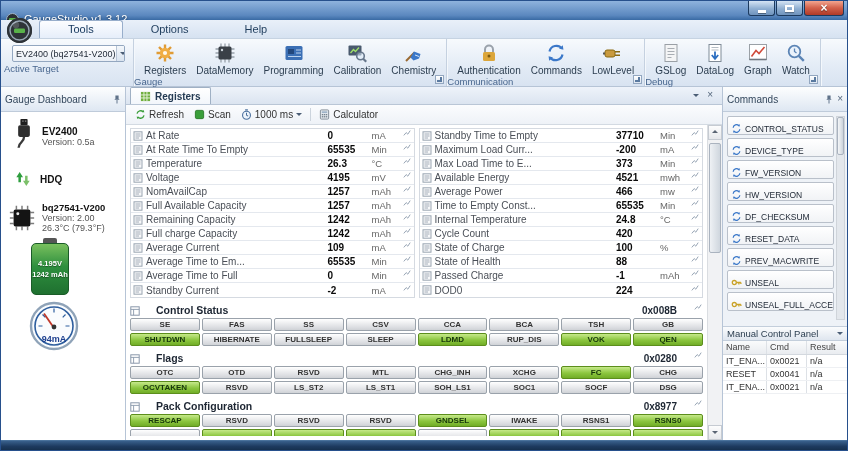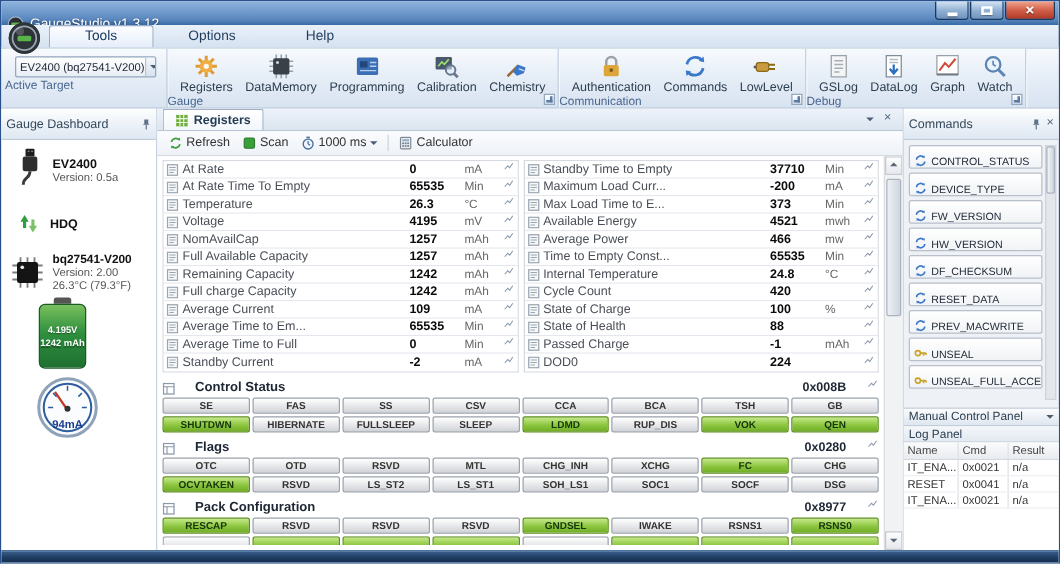--- a/index.html
+++ b/index.html
@@ -1103,23 +1103,20 @@
             </div>
           </div>
         <div class="cmd-scroll">
           <span class="cmd-thumb"></span>
         </div>
       </div>
       <div class="manual-bar">
         <span>Manual Control Panel</span>
         <span class="mdd caret"></span>
       </div>
-      <div class="log-hdr">
-        <span>Log Panel</span>
-      </div>
       <div class="log-table">
         <div class="log-cols">
           <span class="lc c1">Name</span>
           <span class="lc c2">Cmd</span>
           <span class="lc c3">Result</span>
         </div>
         <div id="log-rows">
             <div class="log-row">
               <span class="lc c1">IT_ENA...</span>
               <span class="lc c2">0x0021</span>

